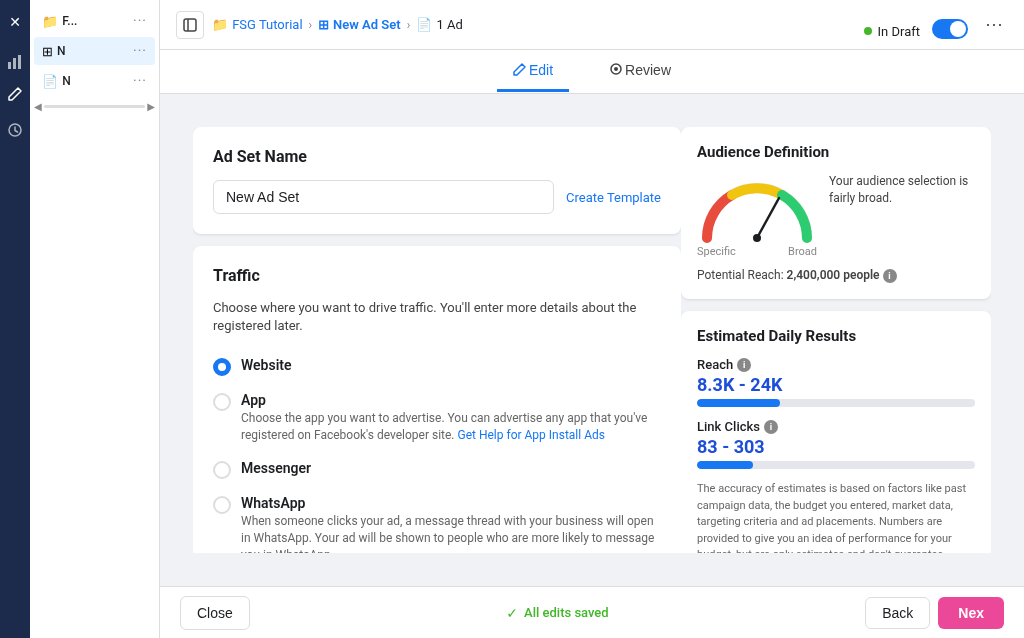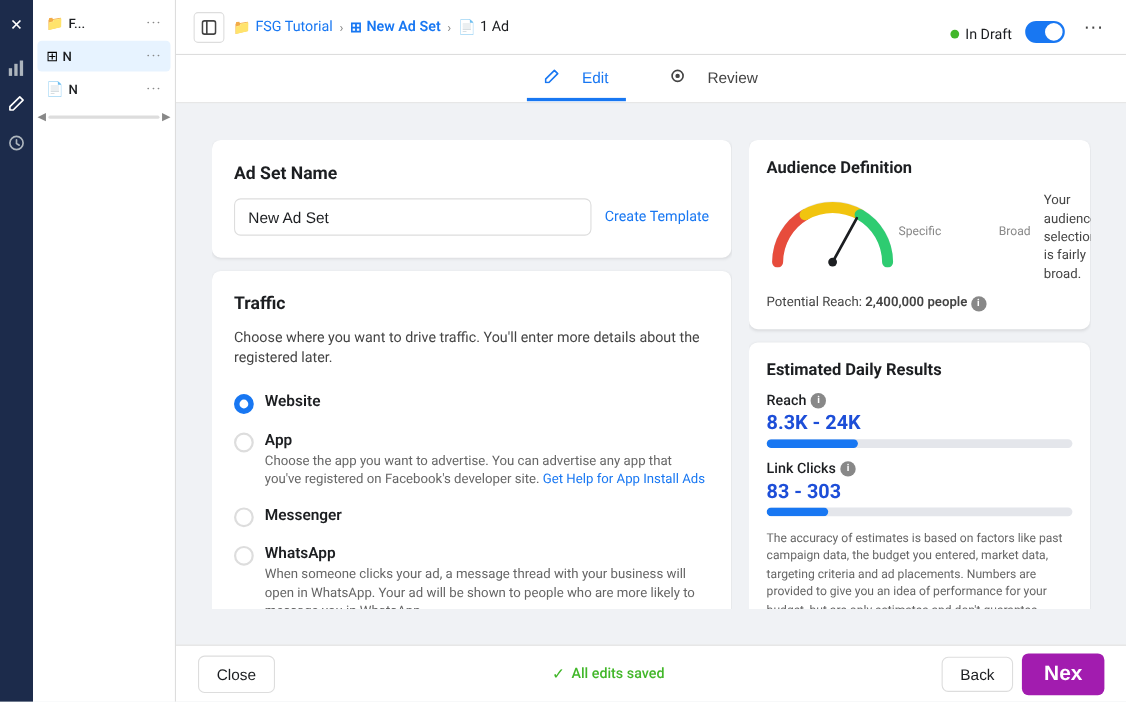--- a/index.html
+++ b/index.html
@@ -199,21 +199,21 @@
       padding: 0 16px;
       height: 44px;
       display: flex;
       align-items: center;
       justify-content: center;
       gap: 24px;
     }
     .tab-btn {
       display: flex;
       align-items: center;
-      gap: 20px;
+      gap: 2px;
       padding: 10px 16px;
       cursor: pointer;
       border-bottom: 3px solid transparent;
       font-size: 14px;
       color: #444;
       font-weight: 500;
       background: none;
       border-top: none;
       border-left: none;
       border-right: none;
@@ -224,21 +224,20 @@
     }
     .tab-icon { font-size: 14px; }
 
     
     .content-area {
       flex: 1;
       display: flex;
       overflow: hidden;
       background: #f0f2f5;
       padding: 33px;
-      gap: 16px;
     }
 
     
     .form-area {
       flex: 1;
       display: flex;
       flex-direction: column;
       gap: 12px;
       overflow-y: auto;
     }
@@ -336,21 +335,21 @@
     }
 
     
     .gauge-container {
       display: flex;
       align-items: flex-start;
       gap: 12px;
     }
     .gauge-wrap {
       display: flex;
-      flex-direction: row;
+      flex-direction: column;
       align-items: center;
     }
     .gauge-svg { width: 120px; height: 70px; }
     .gauge-labels {
       display: flex;
       justify-content: space-between;
       width: 120px;
       font-size: 11px;
       color: #888;
       margin-top: 2px;
@@ -444,26 +443,26 @@
       background: none;
       border: 1px solid #ddd;
       border-radius: 6px;
       padding: 7px 16px;
       cursor: pointer;
       font-size: 14px;
       color: #1c1e21;
       font-weight: 500;
     }
     .next-btn {
-      background: #a21caf;
+      background: #ec4899;
       border: none;
       border-radius: 6px;
       padding: 8px 20px;
       cursor: pointer;
-      font-size: 19px;
+      font-size: 14px;
       color: #fff;
       font-weight: 600;
     }
 
     .info-icon {
       display: inline-flex;
       align-items: center;
       justify-content: center;
       width: 14px;
       height: 14px;

